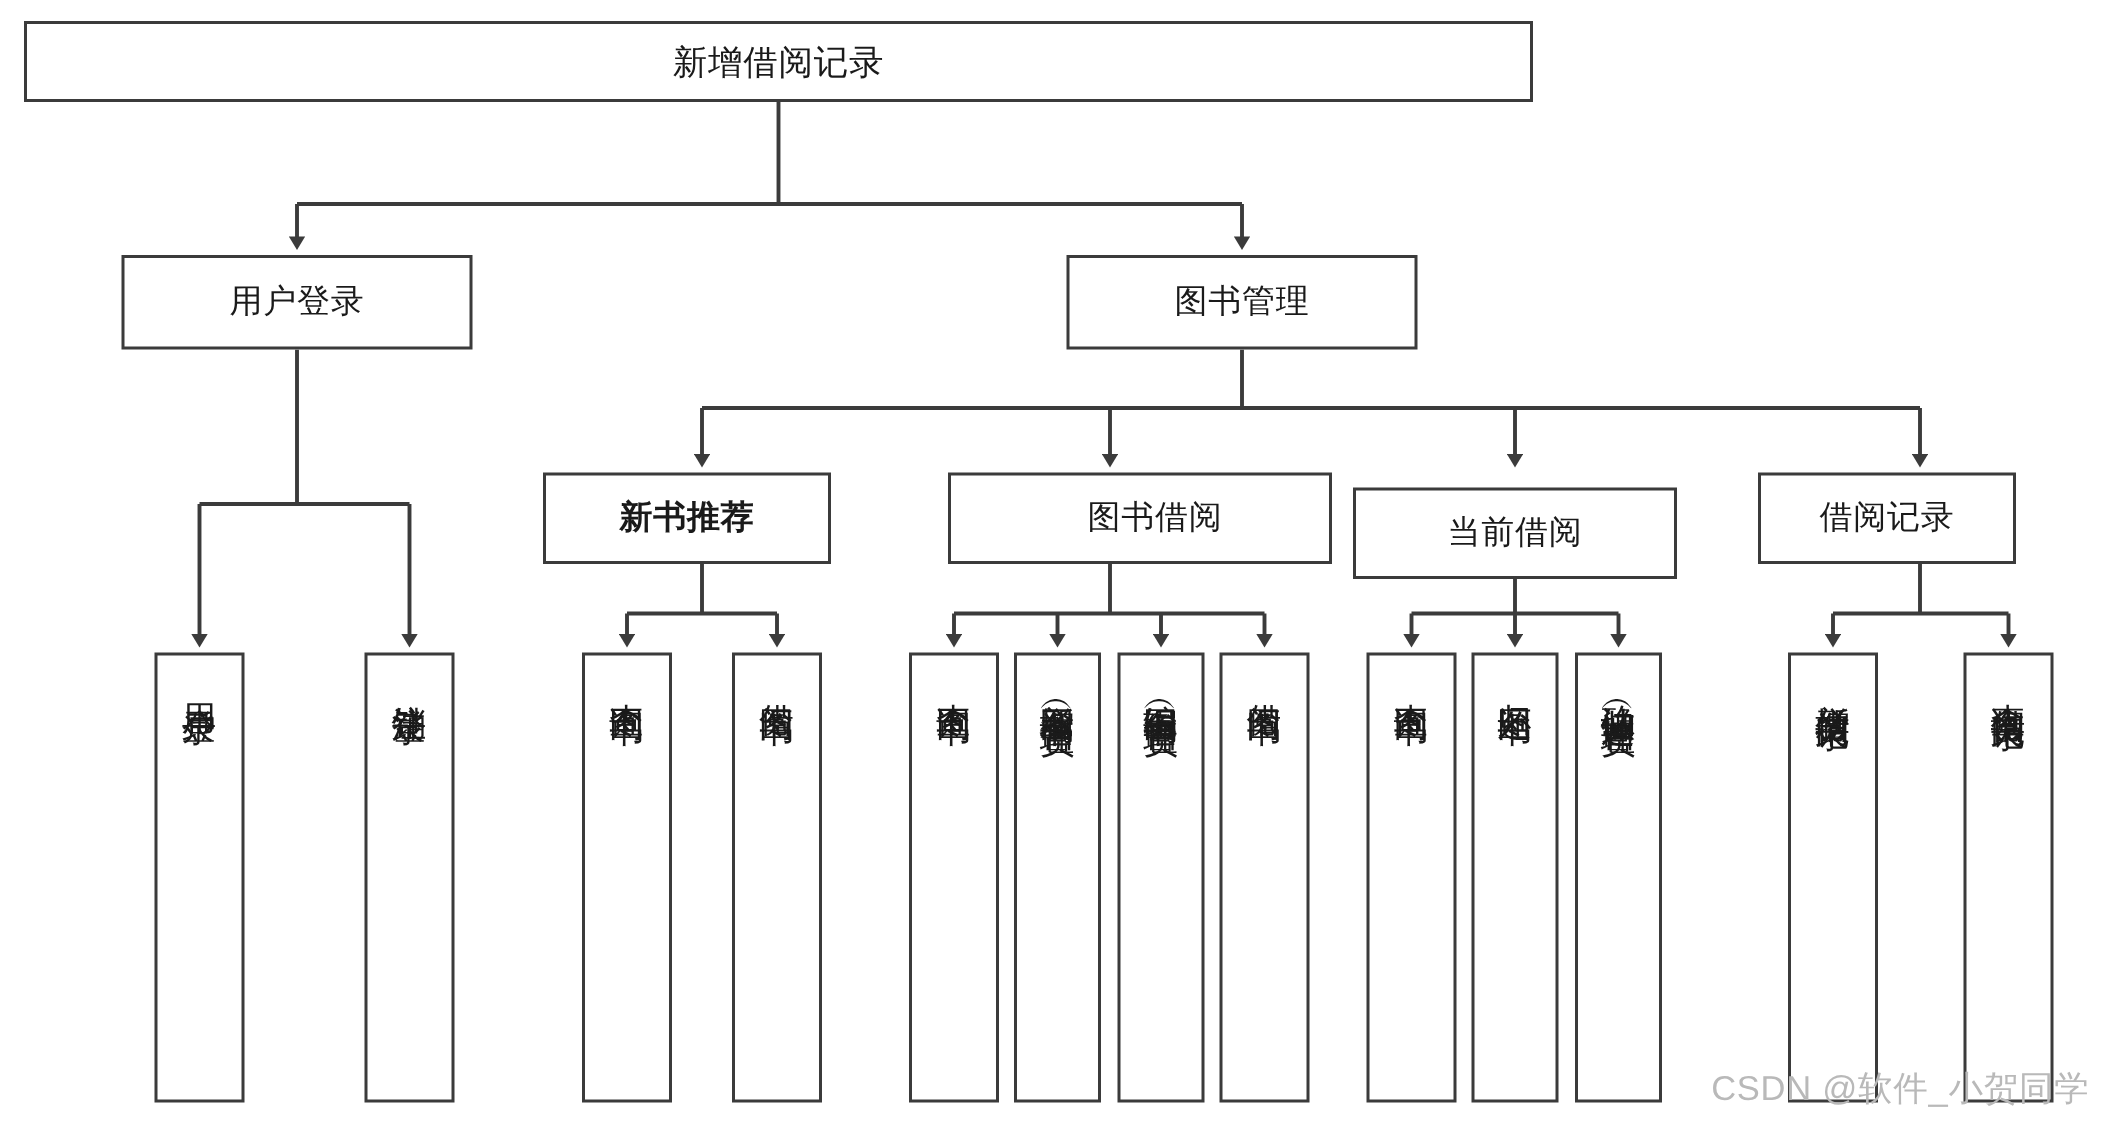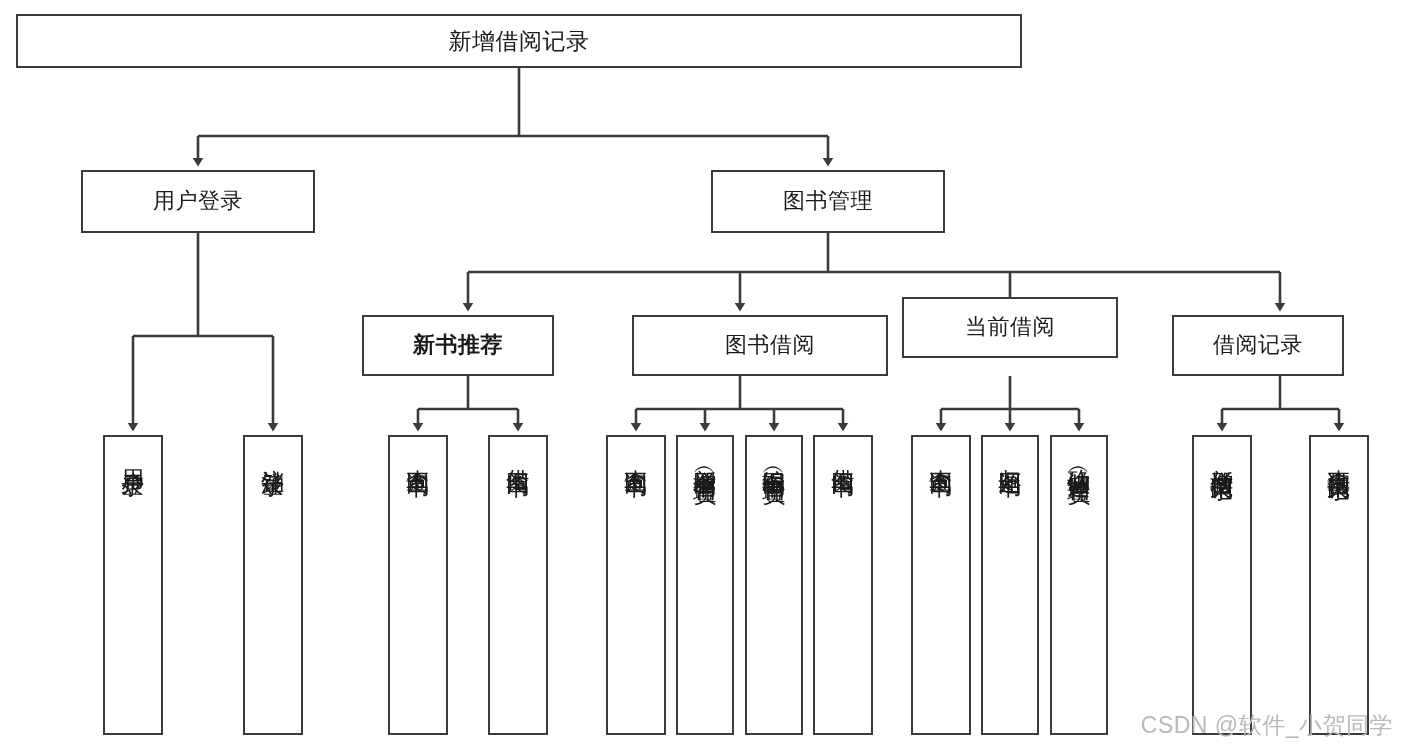--- a/index.html
+++ b/index.html
@@ -140,21 +140,21 @@
   <div class="node horiz" style="left:711px; top:170px; width:234px; height:63px;font-family:Liberation Serif, serif;">
     <span class="node-label">图书管理</span>
   </div>
 
   <div class="node horiz" style="left:362px; top:315px; width:192px; height:61px;font-weight:bold;">
     <span class="node-label">新书推荐</span>
   </div>
   <div class="node horiz" style="left:632px; top:315px; width:256px; height:61px;padding-left:20px;">
     <span class="node-label">图书借阅</span>
   </div>
-  <div class="node horiz" style="left:902px; top:297px; width:216px; height:61px;">
+  <div class="node horiz" style="left:902px; top:325px; width:216px; height:61px;">
     <span class="node-label">当前借阅</span>
   </div>
   <div class="node horiz" style="left:1172px; top:315px; width:172px; height:61px;">
     <span class="node-label">借阅记录</span>
   </div>
 
   <div class="node leaf" style="left:103px; top:435px; width:60px; height:300px;">
     <span class="node-label">用户登录</span>
   </div>
   <div class="node leaf" style="left:243px; top:435px; width:60px; height:300px;">

